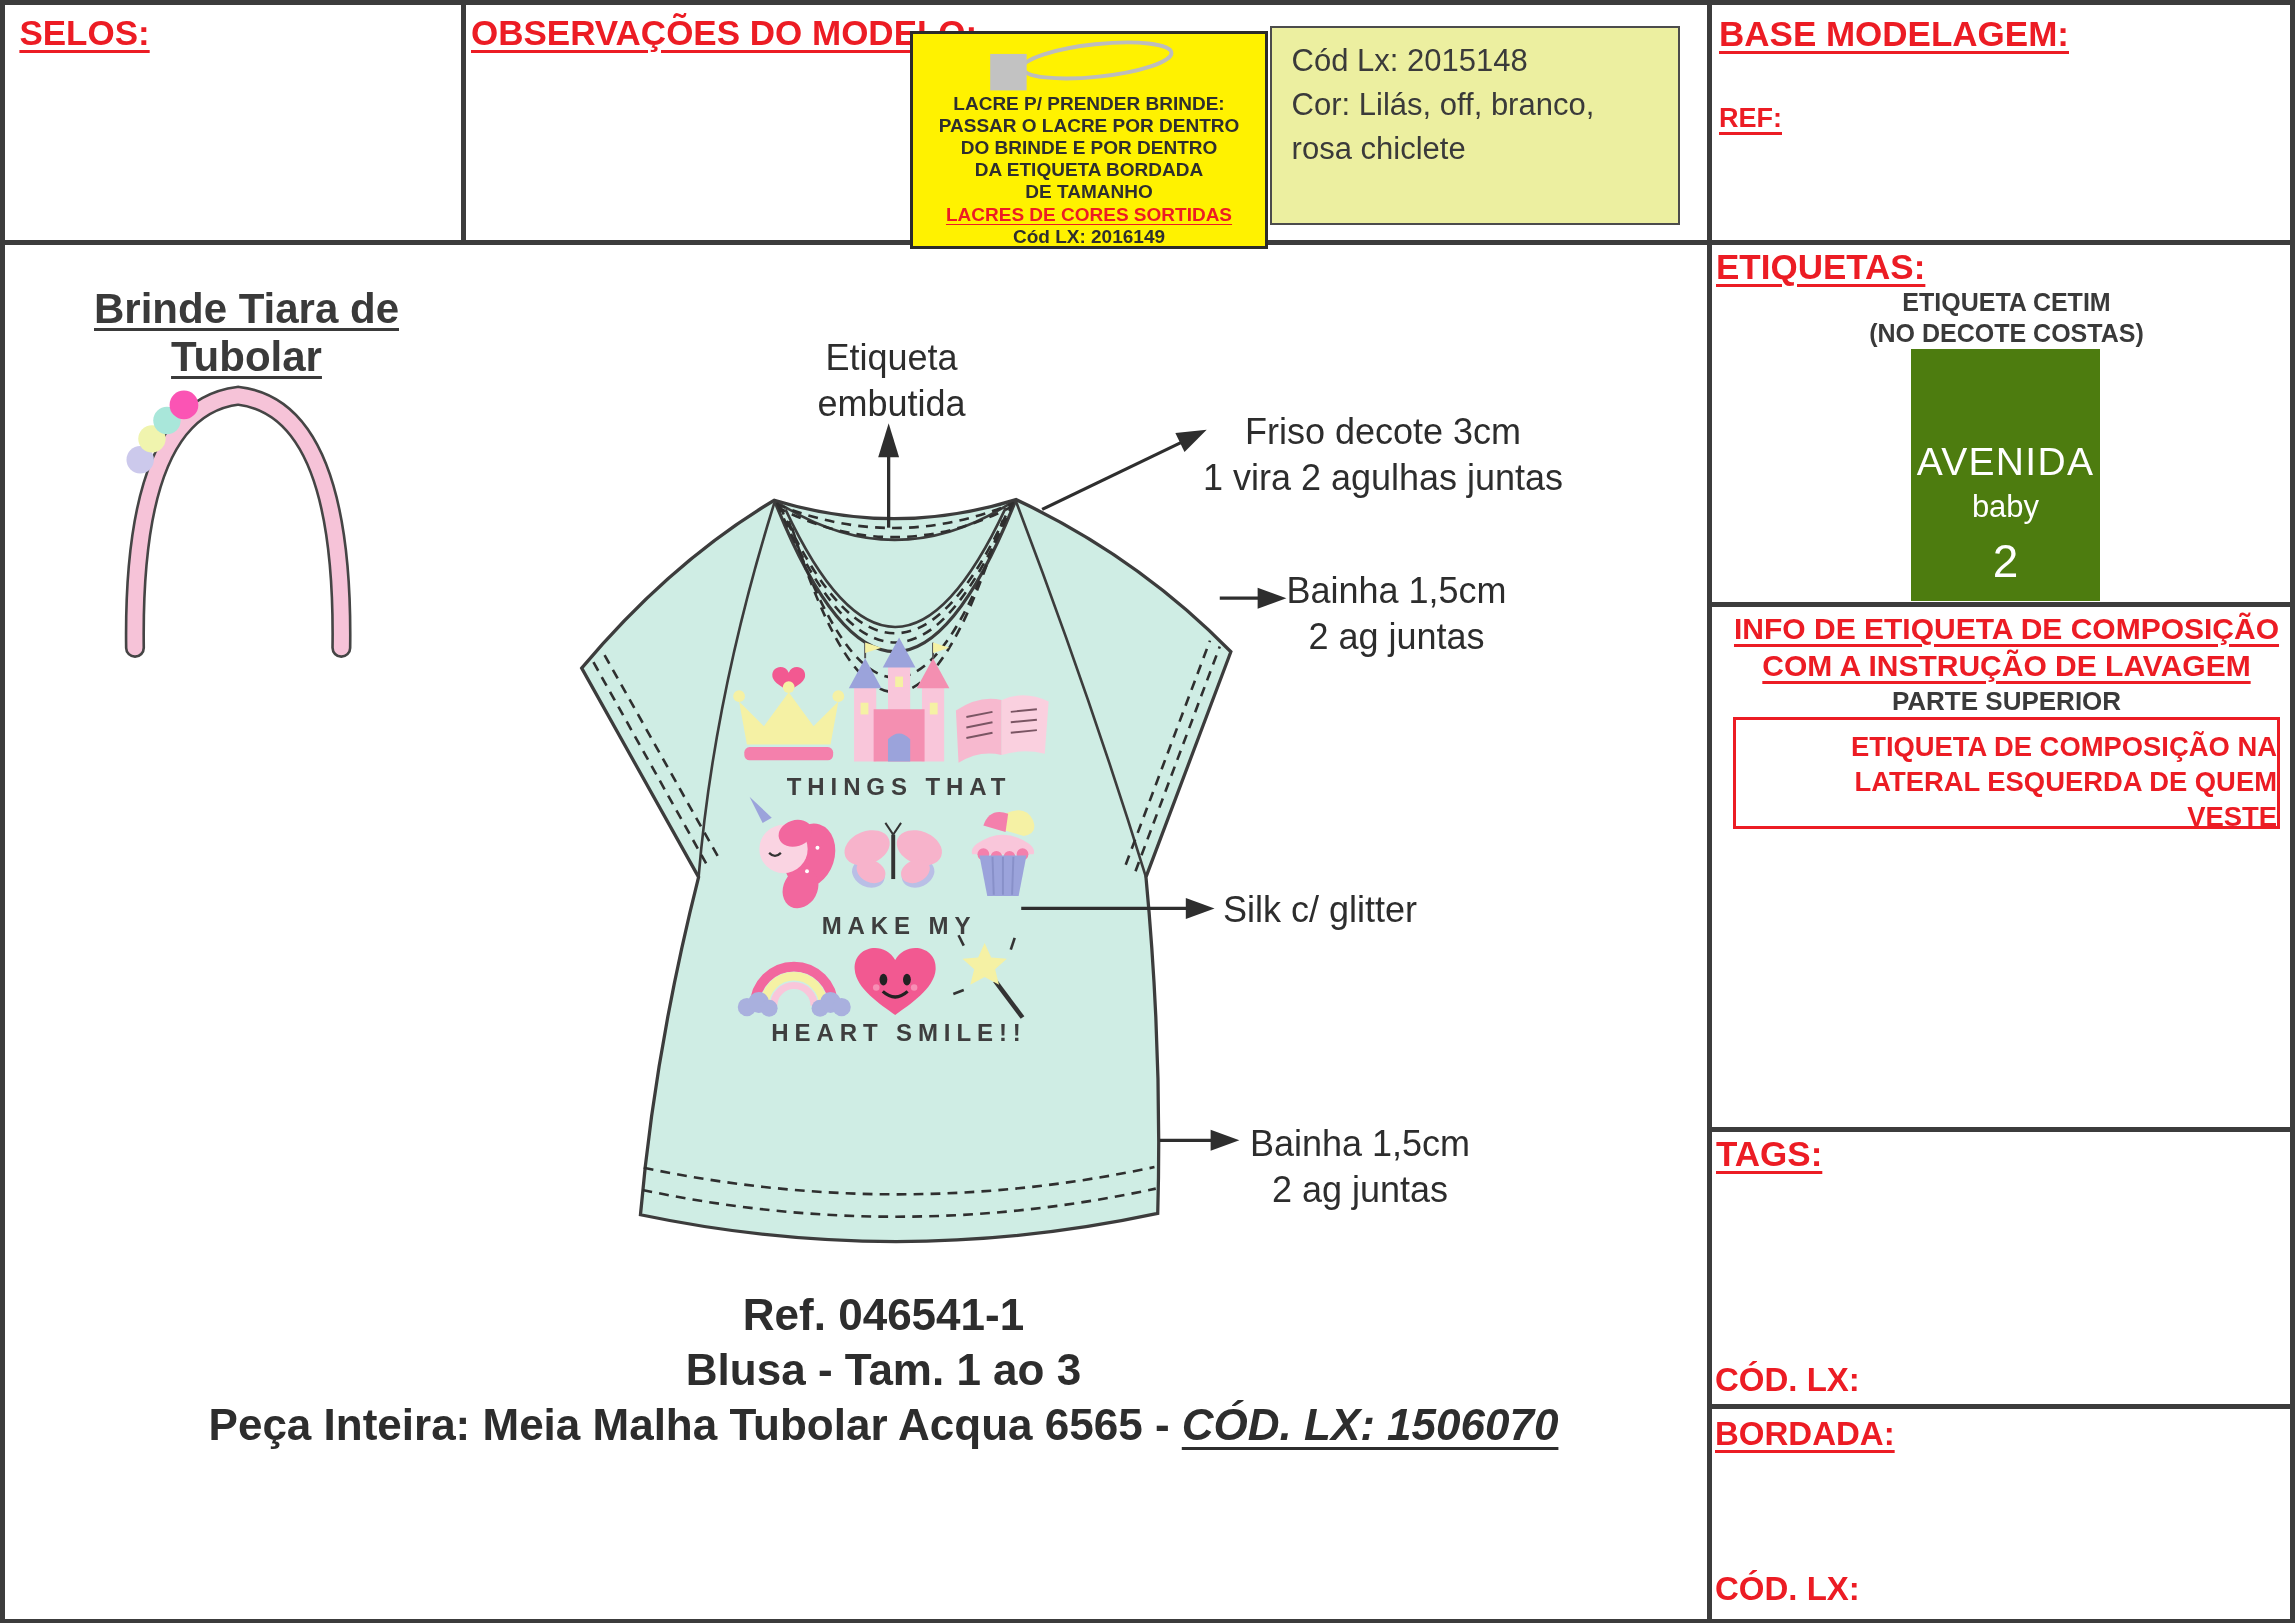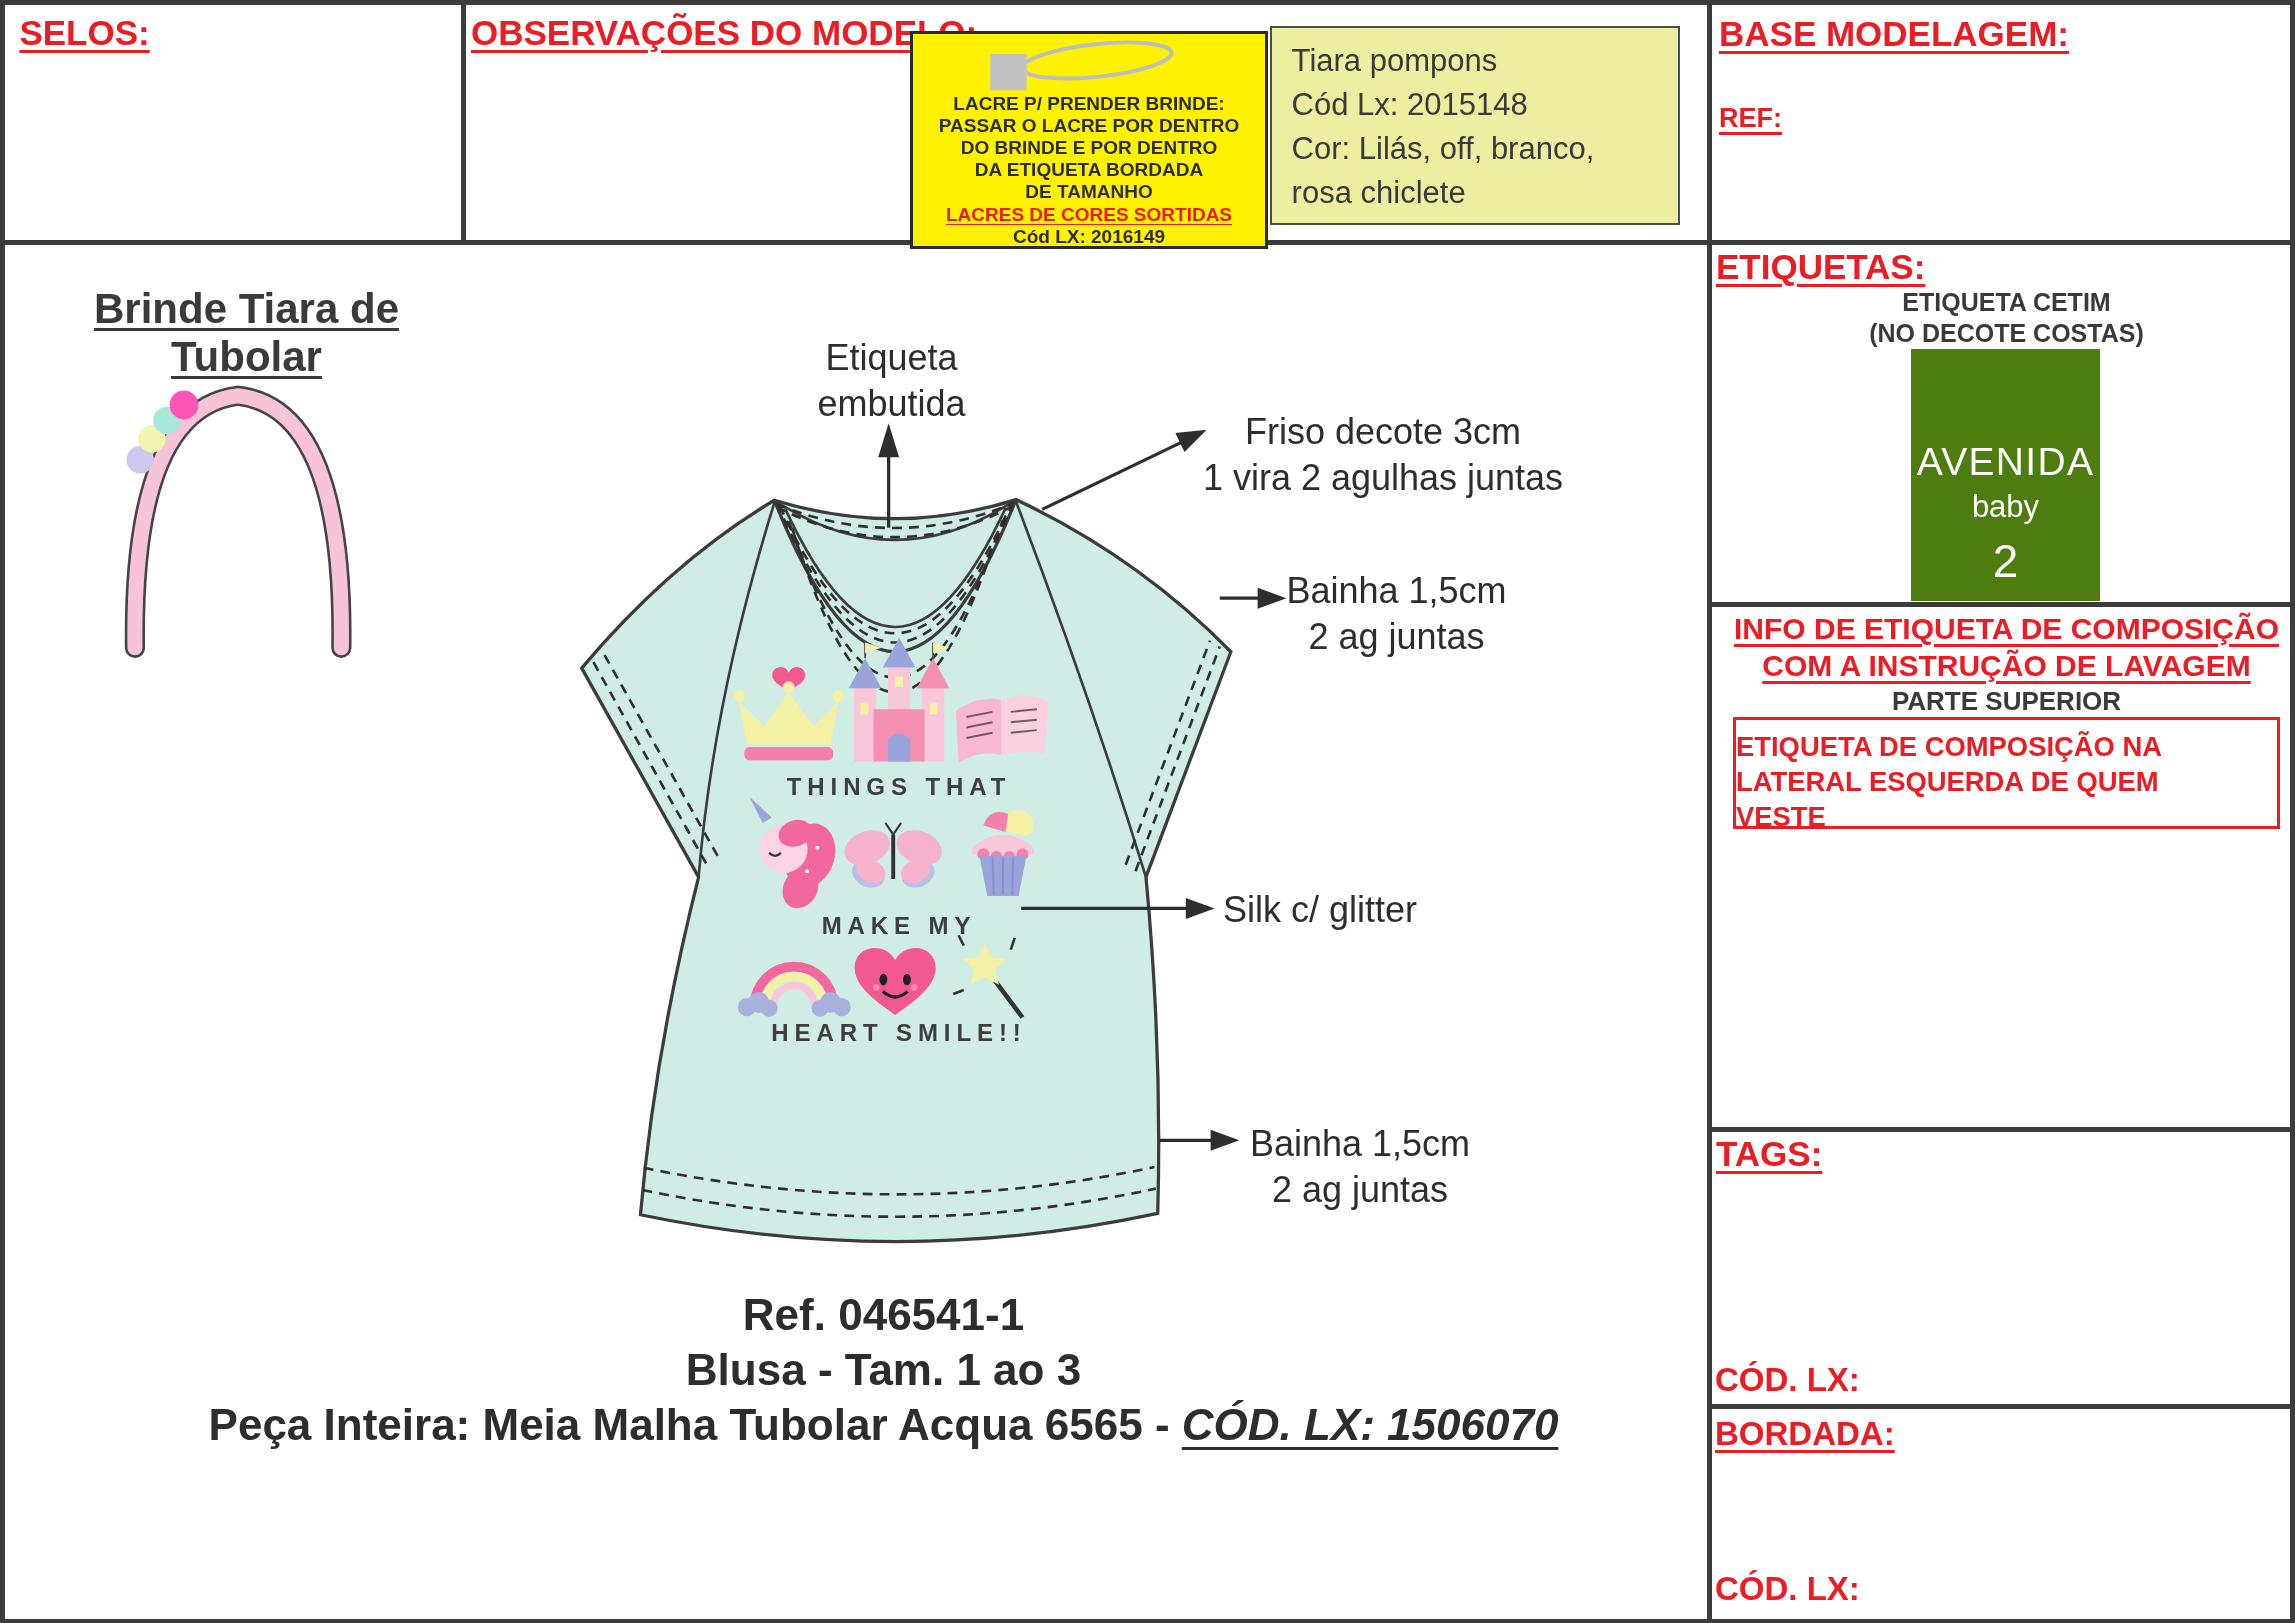--- a/index.html
+++ b/index.html
@@ -21,21 +21,21 @@
   .ybox2{position:absolute;left:1265px;top:21px;width:410px;height:199px;
          background:#ecefa0;border:2.6px solid #4c4c4c;box-sizing:border-box;
          padding:10.5px 0 0 19.6px;}
   .ybox2 .tl{font-size:31px;color:#3a3a3a;line-height:44px;}
   .anno{color:#2d2d2d;font-size:36px;line-height:46px;}
   .printword{color:#3e3e3e;font-weight:600;letter-spacing:5.9px;font-size:24px;}
   .pinklabel{position:absolute;left:1906px;top:344px;width:189px;height:252px;
              background:#4d7c0f;display:flex;flex-direction:column;align-items:center;
              color:#ffffff;}
   .redbox{position:absolute;left:1728px;top:712px;width:547px;height:112px;
-          border:3.9px solid #ec1c24;box-sizing:border-box;text-align:left;padding-top:9.1px;}
+          border:3.9px solid #ec1c24;box-sizing:border-box;text-align:right;padding-top:9.1px;}
   .redbox div{color:#ec1c24;font-weight:bold;font-size:27.4px;line-height:35px;}
   svg{display:block;}
 </style>
 </head>
 <body>
 
 <div id="page">
 
   <div class="gridline" style="left:0;top:235px;width:2295px;height:4.6px;"></div>
   <div class="gridline" style="left:456px;top:0;width:4.6px;height:237px;"></div>
@@ -57,21 +57,20 @@
     <div class="tl">LACRE P/ PRENDER BRINDE:</div>
     <div class="tl">PASSAR O LACRE POR DENTRO</div>
     <div class="tl">DO BRINDE E POR DENTRO</div>
     <div class="tl">DA ETIQUETA BORDADA</div>
     <div class="tl">DE TAMANHO</div>
     <div class="red">LACRES DE CORES SORTIDAS</div>
     <div class="tl">Cód LX: 2016149</div>
   </div>
 
   <div class="ybox2">
-    <div class="tl">Tiara pompons</div>
     <div class="tl">Cód Lx: 2015148</div>
     <div class="tl">Cor: Lilás, off, branco,</div>
     <div class="tl">rosa chiclete</div>
   </div>
 
   <div class="abs center" style="left:13px;top:280px;width:457px;">
     <div class="dark" style="font-size:42px;font-weight:bold;text-decoration:underline;text-underline-offset:5.2px;text-decoration-thickness:3.3px;line-height:48px;">Brinde Tiara de</div>
     <div class="dark" style="font-size:42px;font-weight:bold;text-decoration:underline;text-underline-offset:5.2px;text-decoration-thickness:3.3px;line-height:48px;">Tubolar</div>
   </div>
 

